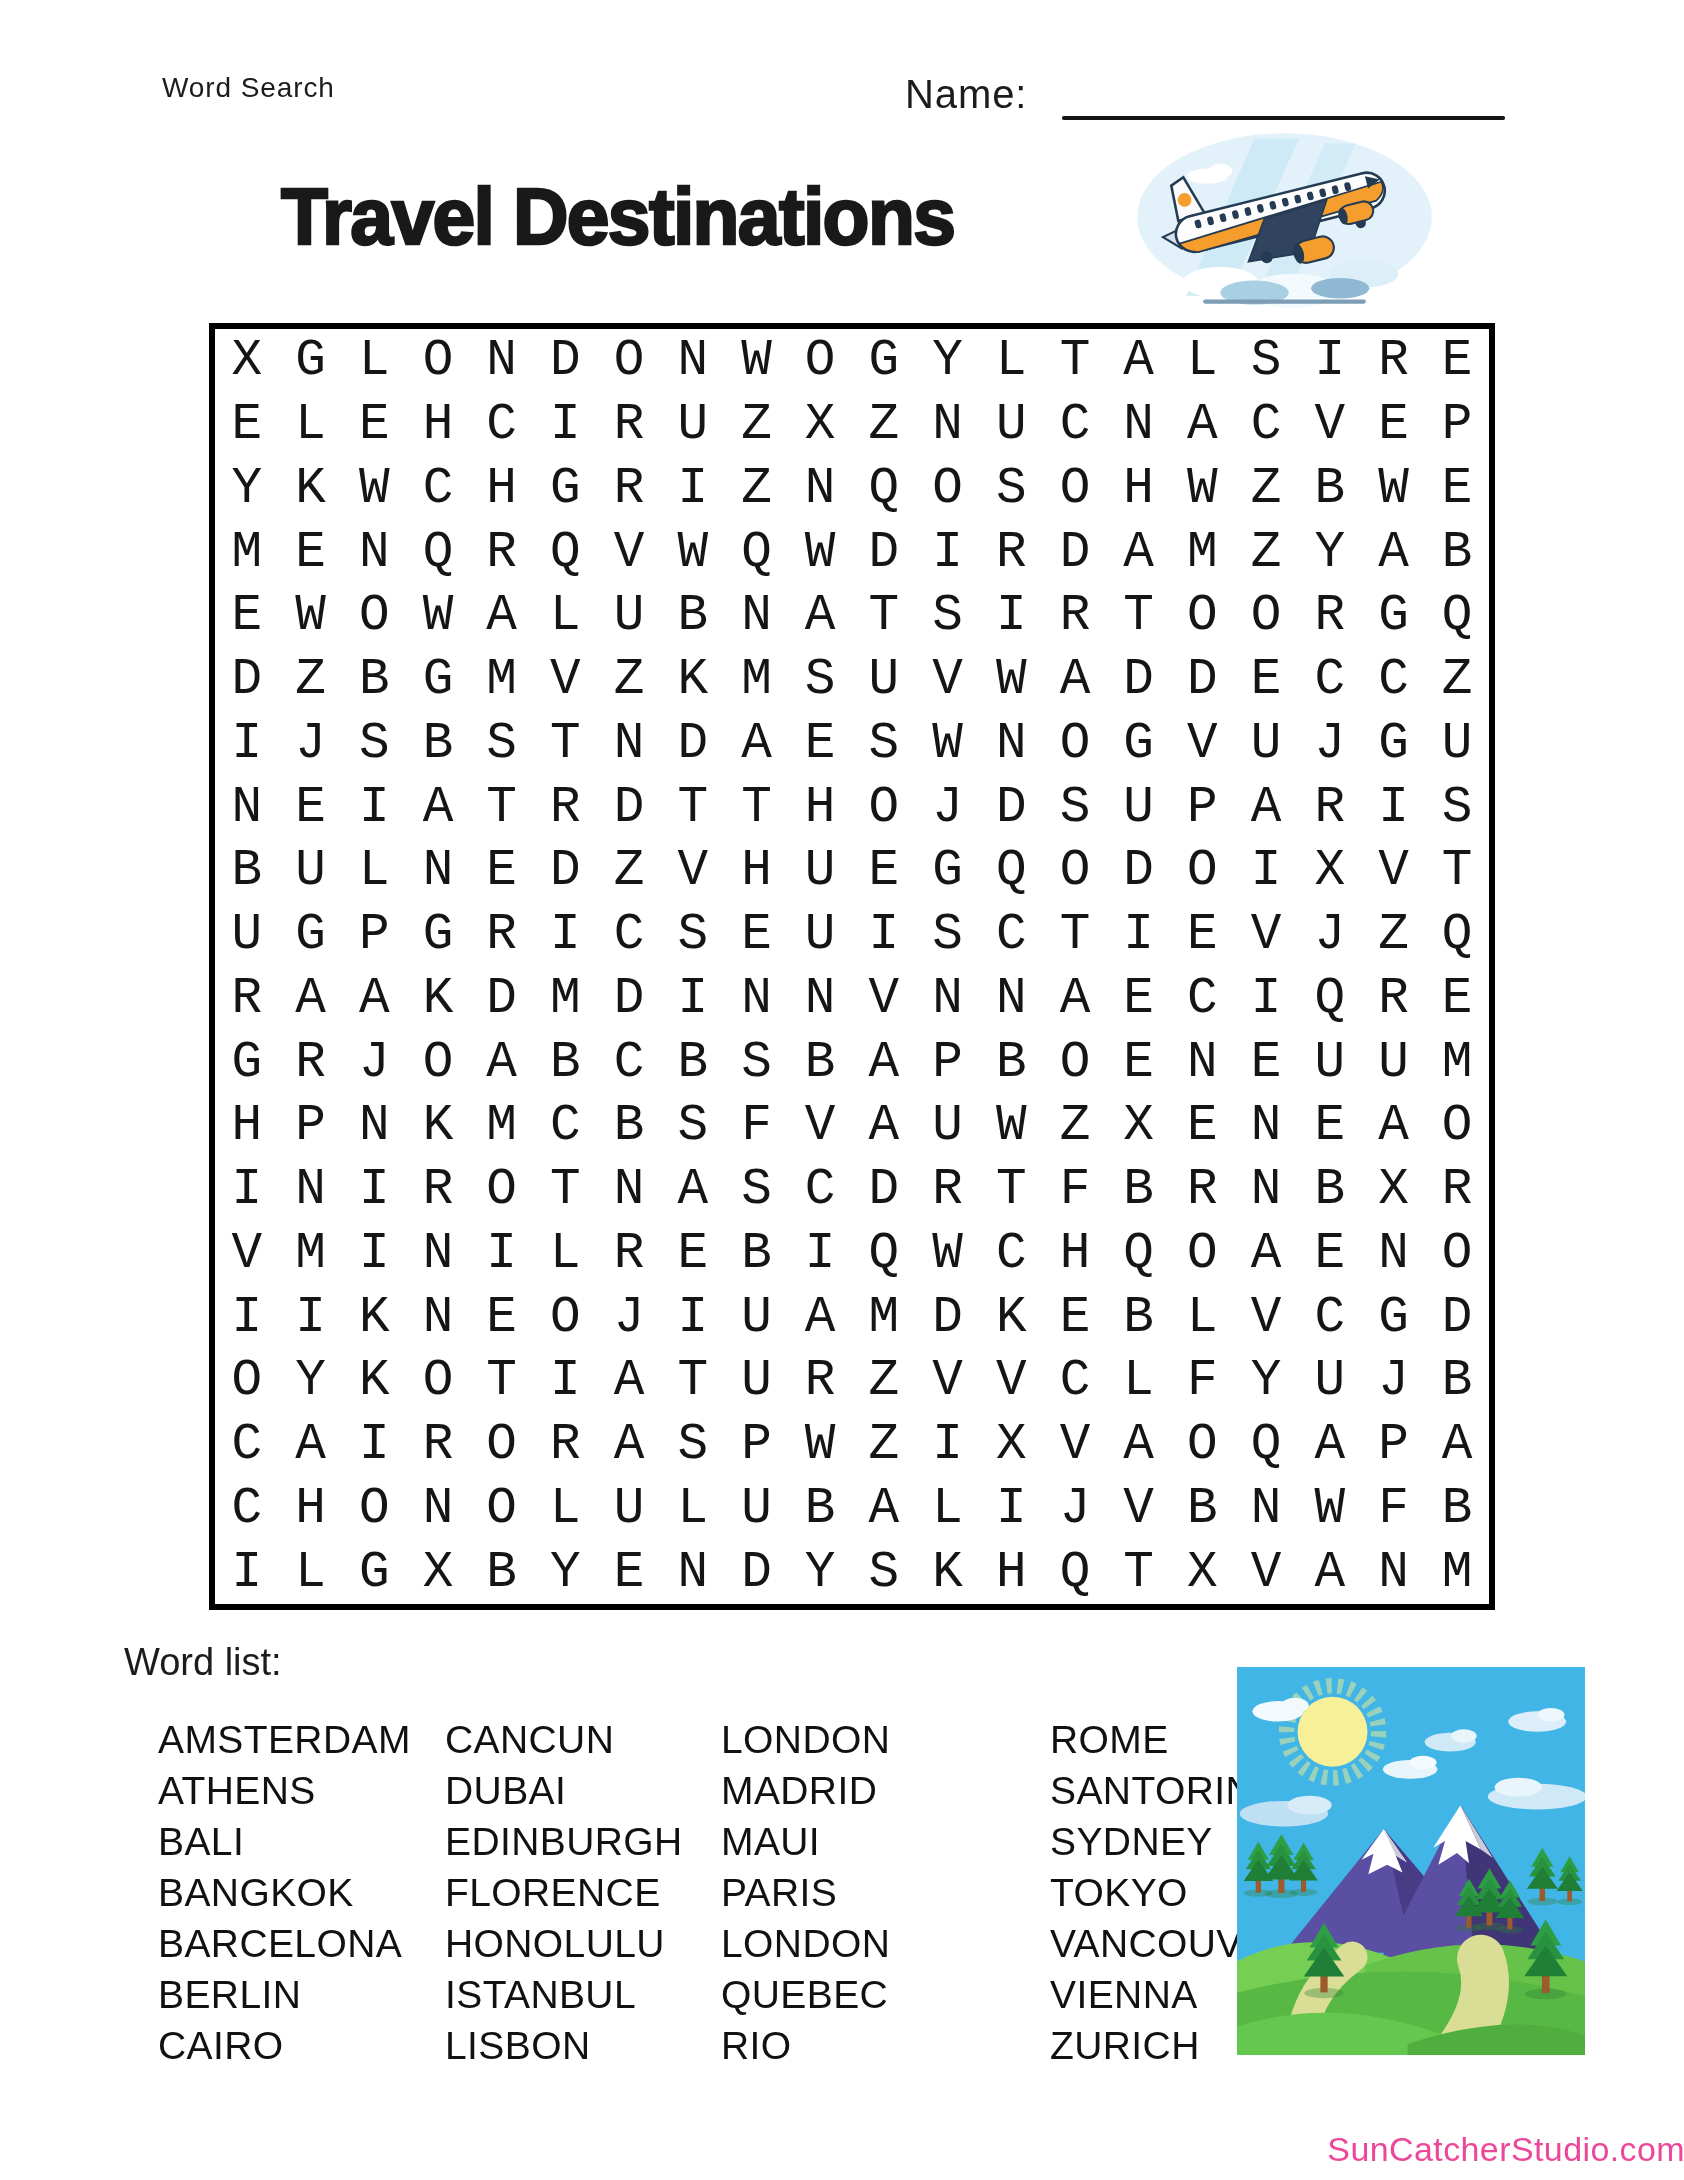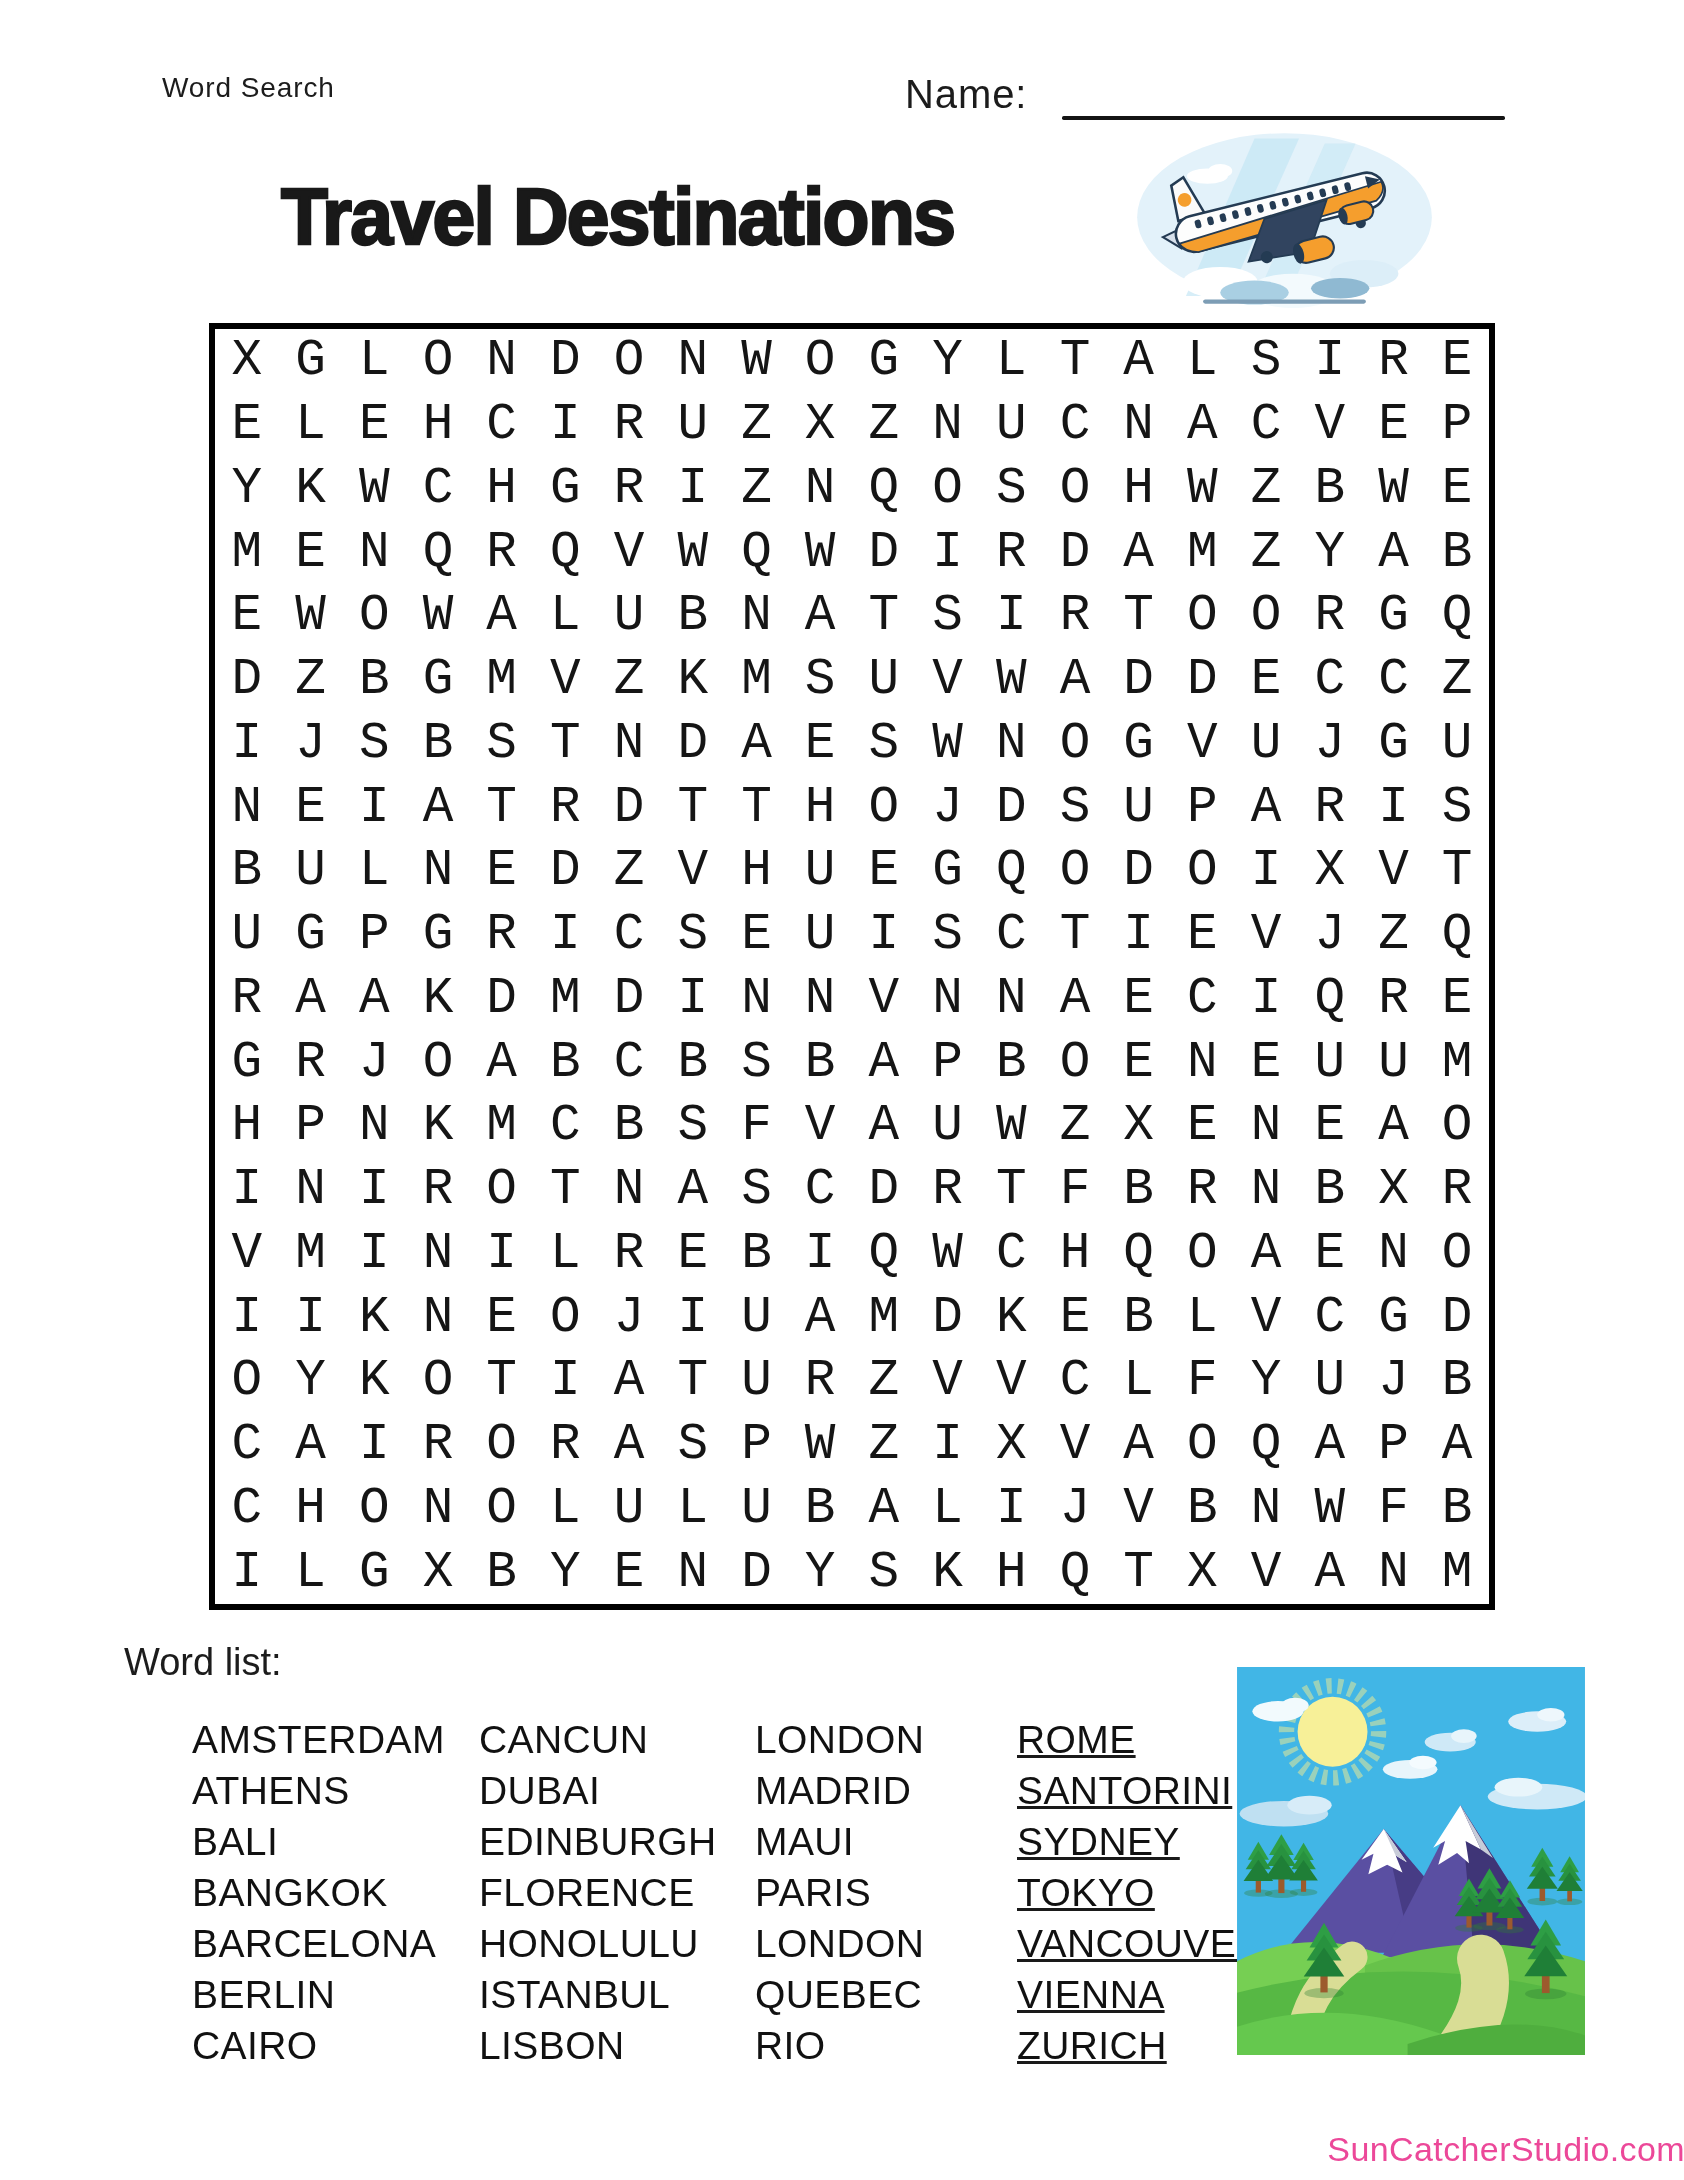--- a/index.html
+++ b/index.html
@@ -42,25 +42,25 @@
   .grid-cell{
     display:flex;align-items:center;justify-content:center;
     font-family:"Liberation Mono",monospace;
     font-size:51px;font-weight:400;color:#151515;line-height:1;
   }
   .wordlist-label{
     position:absolute;left:124px;top:1641px;
     font-size:38px;font-weight:400;color:#1c1c1c;
   }
   .word-cols{position:absolute;left:0;top:1714px;width:1235px;height:358px;}
-  .word-col{position:absolute;top:0;margin-left:34px;}
+  .word-col{position:absolute;top:0;}
   .word-col:nth-child(1){left:158px;}
   .word-col:nth-child(2){left:445px;}
   .word-col:nth-child(3){left:721px;}
-  .word-col:nth-child(4){left:983px;text-decoration:underline;}
+  .word-col:nth-child(4){left:1050px;}
   .word-item{
     font-size:39px;line-height:51px;letter-spacing:0.4px;color:#111;
     white-space:nowrap;
   }
   .landscape-illustration{
     position:absolute;left:1237px;top:1667px;width:348px;height:388px;
   }
   .footer{
     position:absolute;left:0;top:2130px;width:100%;
     text-align:right;font-size:34px;color:#ec4899;letter-spacing:0.4px;

